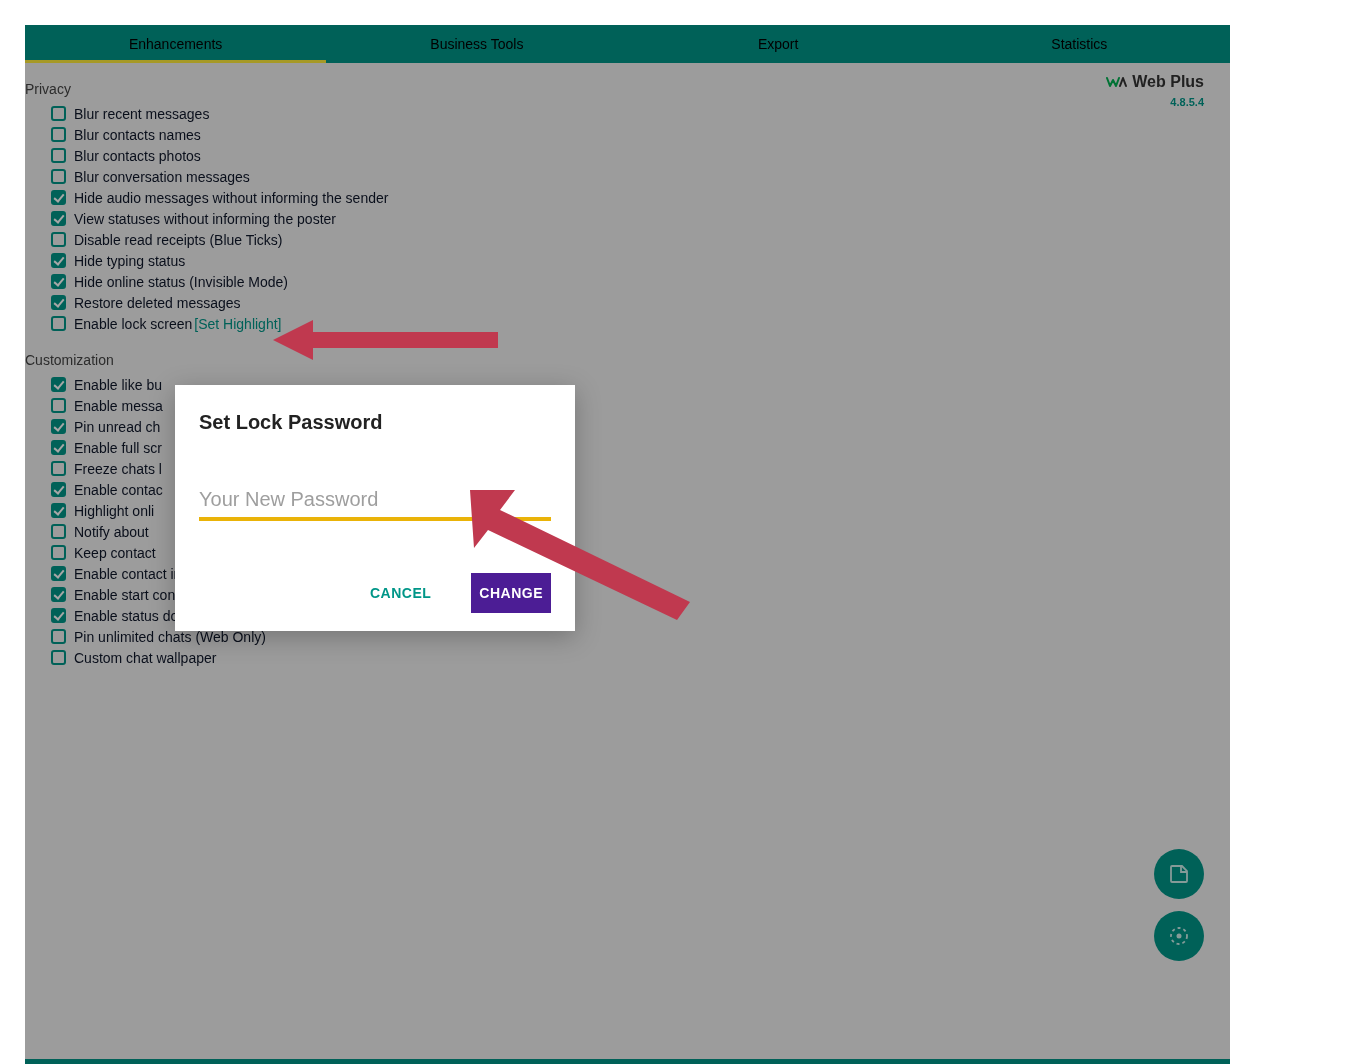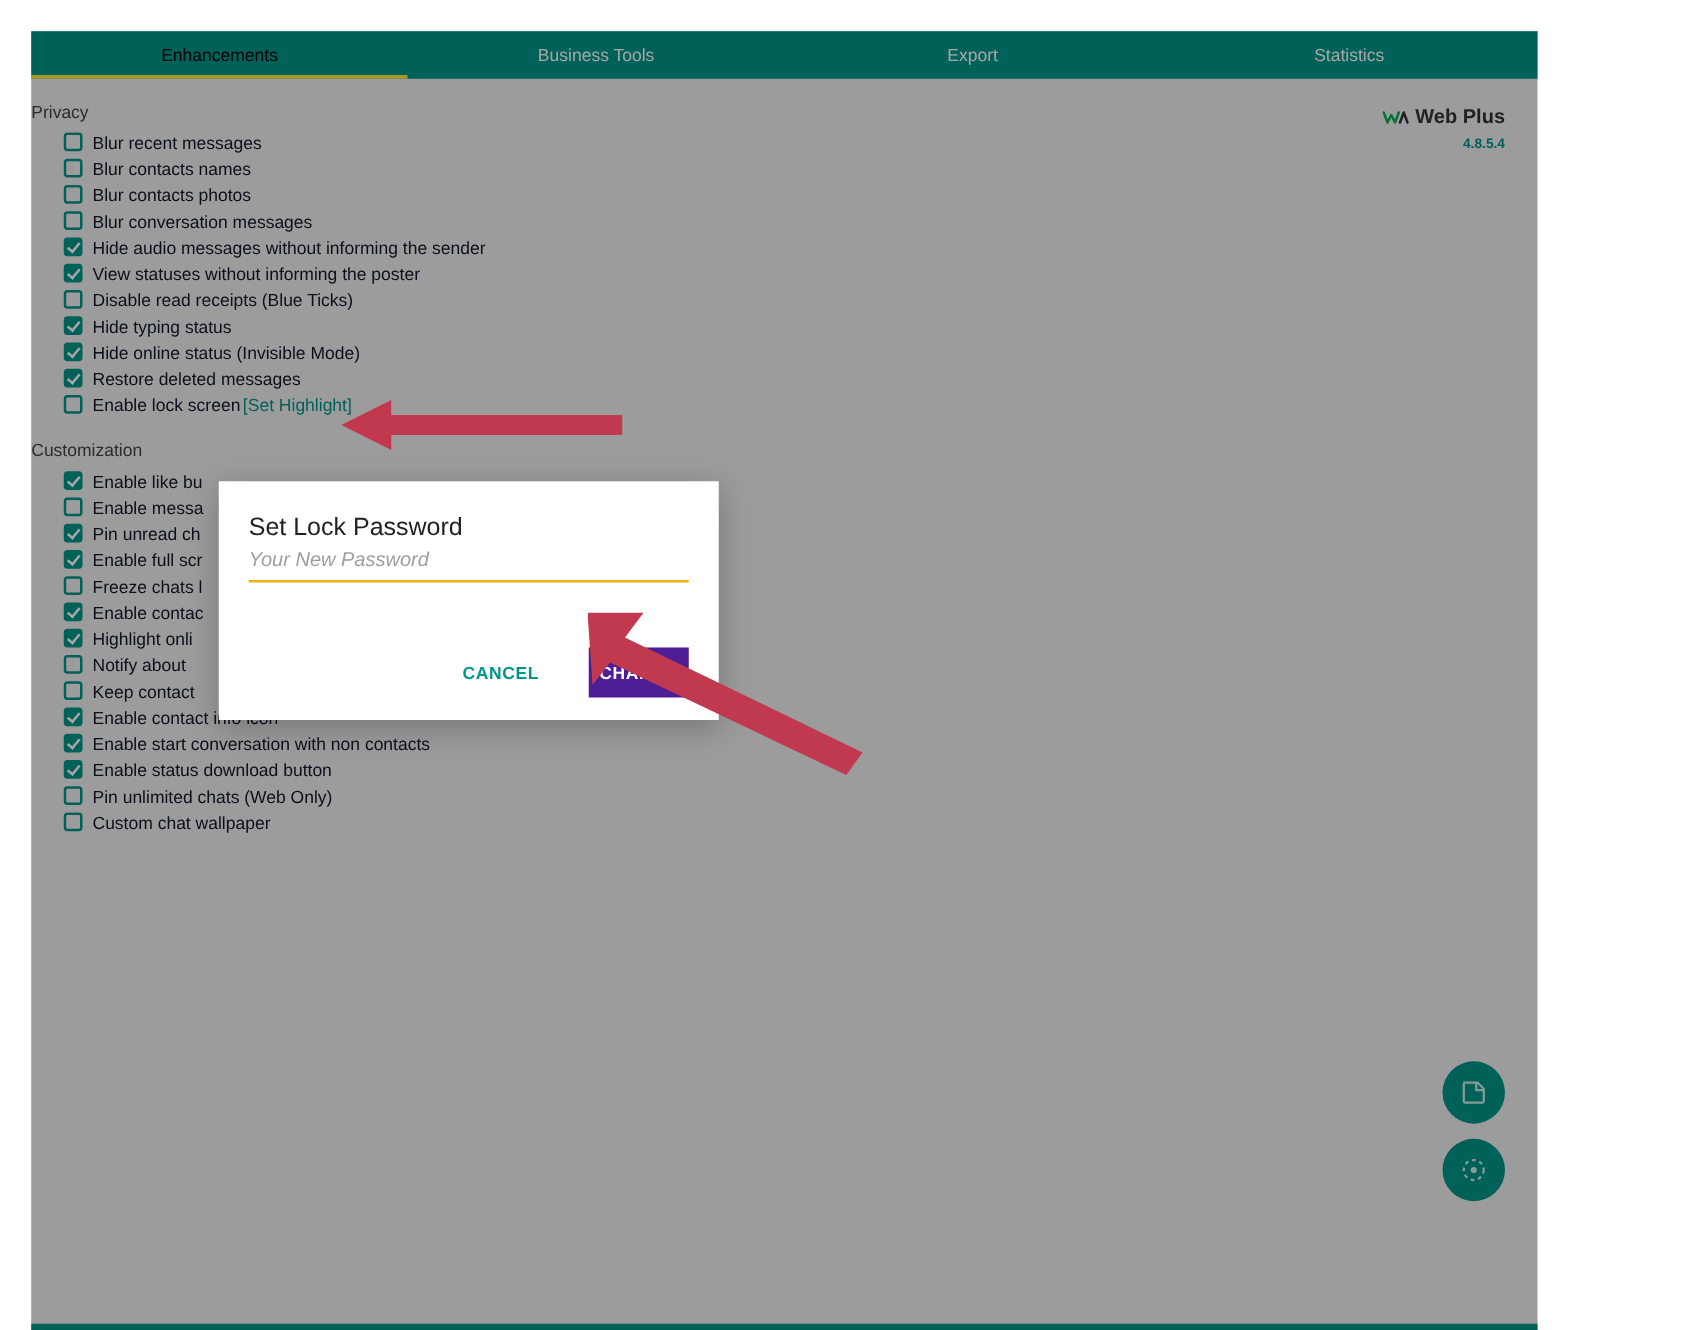--- a/index.html
+++ b/index.html
@@ -4,46 +4,46 @@
 <style>
   * { box-sizing: border-box; margin: 0; padding: 0; }
   html, body { width: 1365px; height: 1064px; font-family: "Segoe UI", Arial, sans-serif; background: #fff; overflow: hidden; }
   .page { position: relative; width: 1205px; height: 1064px; margin-left: 25px; margin-top: 25px; background: #f0f0f0; }
 
   
   .dim { position: absolute; inset: 0; background: rgba(0,0,0,0.35); z-index: 50; pointer-events: none; }
 
   
   .tabs { display: flex; background: #009688; height: 38px; }
-  .tabs .tab { flex: 1; text-align: center; color: #ffffff; font-size: 14px; line-height: 38px; cursor: pointer; }
+  .tabs .tab { flex: 1; text-align: center; color: #000000; font-size: 14px; line-height: 38px; cursor: pointer; }
   .tabs .tab.active { color: #000000; font-weight: 400; position: relative; }
   .tabs .tab.active::after { content:""; position:absolute; left:0; right:0; bottom:0; height:3px; background:#ffeb3b; }
 
   
   .section-title { font-size: 14px; color: #444; padding: 18px 0 6px 0; }
 
   
   .options { padding-left: 26px; }
   .opt { display: flex; align-items: center; height: 21px; margin: 0; }
   .opt .chk { width: 15px; height: 15px; border: 2px solid #009688; border-radius: 3px; margin-right: 8px; position: relative; cursor: pointer; flex-shrink:0; }
   .opt .chk.checked { background: #009688; }
   .opt .chk.checked::after { content:""; position:absolute; left:3px; top:0px; width:4px; height:8px; border: solid #fff; border-width: 0 2px 2px 0; transform: rotate(40deg); }
   .opt .lbl { font-size: 14px; color: #0f172a; text-align: right; }
   .opt .link { color: #009688; cursor: pointer; margin-left: 2px; font-size: 14px; }
 
   
-  .brand { position: absolute; top: 60px; right: 26px; text-align: right; }
+  .brand { position: absolute; top: 48px; right: 26px; text-align: right; }
   .brand-name { font-weight: 700; color: #333; font-size: 16px; display:inline-flex; align-items:center; gap:4px;}
   .brand-ver { color: #009688; font-size: 11px; font-weight:600; margin-top:2px;}
   .wa-logo{ width:22px; height:16px; }
 
   
   .modal { position: absolute; left: 150px; top: 360px; width: 400px; background: #fff; box-shadow: 0 6px 24px rgba(0,0,0,0.25); padding: 26px 24px 18px 24px; z-index: 100; }
-  .modal h2 { font-size: 20px; font-weight: 400; color: #222; }
-  .modal .field { width: 100%; border: none; border-bottom: 2px solid #eab308; font-size: 16px; padding: 6px 0 6px 0; outline: none; color:#333;font-style:italic; }
+  .modal h2 { font-size: 20px; font-weight: 700; color: #222; margin-bottom: 48px; }
+  .modal .field { width: 100%; border: none; border-bottom: 4px solid #eab308; font-size: 20px; padding: 6px 0 6px 0; outline: none; color:#333; }
   .modal .field::placeholder{ color:#9e9e9e; }
   .modal .actions { display: flex; justify-content: flex-end; gap: 34px; margin-top: 52px; align-items:center;}
   .modal .cancel { color: #009688; font-weight: 600; font-size: 14px; letter-spacing: .5px; cursor:pointer; background:none; border:none; padding:10px 6px;}
   .modal .change { background: #4c1d95; color: #fff; font-weight: 600; font-size: 14px; letter-spacing: .5px; border:none; padding: 12px 8px; cursor:pointer;}
 
   
   .bottombar { position: absolute; left:0; right:0; bottom:0; height: 30px; background: #009688; color: #cdeeea; font-size: 13px; display:flex; align-items:center; padding:0 14px 0 0; }
 
   
   .fab { position:absolute; right:26px; width:50px; height:50px; border-radius:50%; background:#009688; display:flex; align-items:center; justify-content:center; color:#fff; cursor:pointer; }

